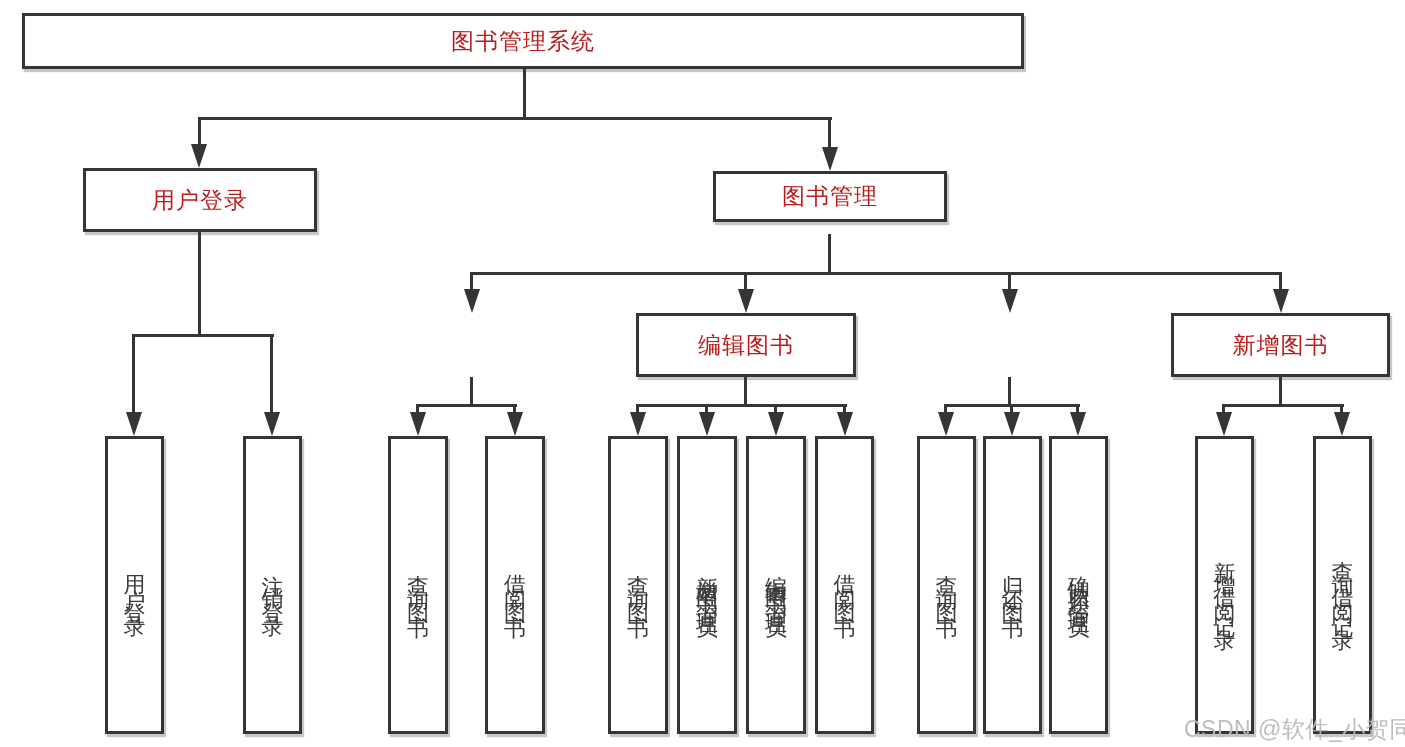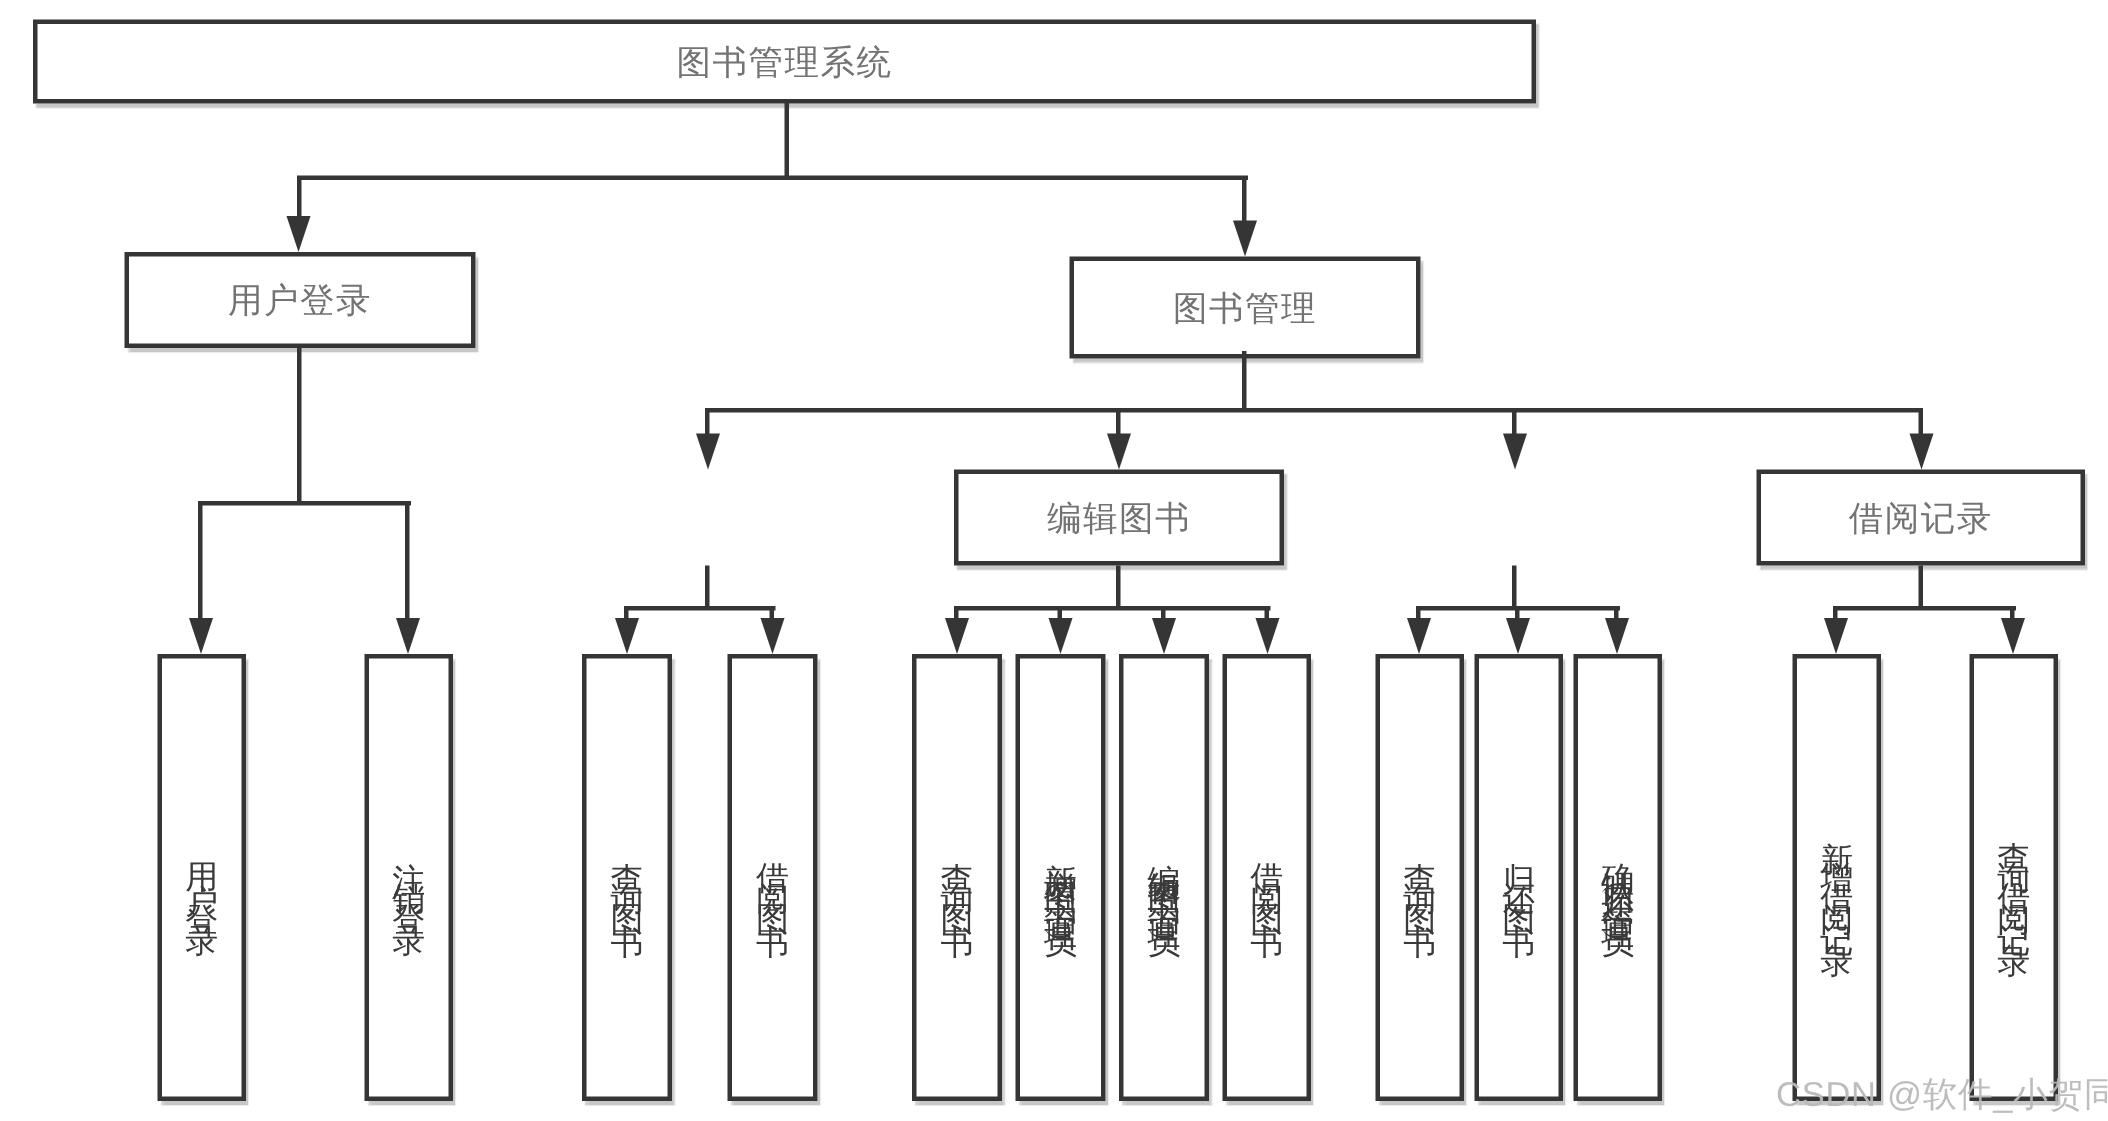--- a/index.html
+++ b/index.html
@@ -17,21 +17,21 @@
     border:3px solid #353535;
     display:flex;
     align-items:center;
     justify-content:center;
     box-shadow:2px 3px 1px rgba(130,130,130,0.45);
     color:#3a3a3a;
   }
   .hbox span{
     font-size:23px;
     letter-spacing:1px;
-    color:#737373;
+    color:#b91c1c;
     white-space:nowrap;
   }
   .vbox .vtext{
     writing-mode:vertical-rl;
     text-orientation:mixed;
     font-size:22px;
     color:#3a3a3a;
     line-height:1;
   }
   .vl{position:absolute;width:3px;background:#353535;}
@@ -57,29 +57,29 @@
 
 <div id="canvas">
 
   <div class="box hbox" style="left:22px;top:13px;width:1002px;height:56px">
     <span>图书管理系统</span>
   </div>
 
   <div class="box hbox" style="left:83px;top:168px;width:234px;height:64px">
     <span>用户登录</span>
   </div>
-  <div class="box hbox" style="left:713px;top:171px;width:234px;height:68px">
+  <div class="box hbox" style="left:713px;top:171px;width:234px;height:51px">
     <span>图书管理</span>
   </div>
 
   <div class="box hbox" style="left:636px;top:313px;width:220px;height:64px">
     <span>编辑图书</span>
   </div>
   <div class="box hbox" style="left:1171px;top:313px;width:219px;height:64px">
-    <span>借阅记录</span>
+    <span>新增图书</span>
   </div>
 
   <div class="box vbox" style="left:105px;top:436px;width:59px;height:298px">
     <span class="vtext" style="letter-spacing: 14px;">用户登录</span>
   </div>
   <div class="box vbox" style="left:243px;top:436px;width:59px;height:298px">
     <span class="vtext" style="letter-spacing: 14px;">注销登录</span>
   </div>
 
   <div class="box vbox" style="left:388px;top:436px;width:60px;height:298px">

